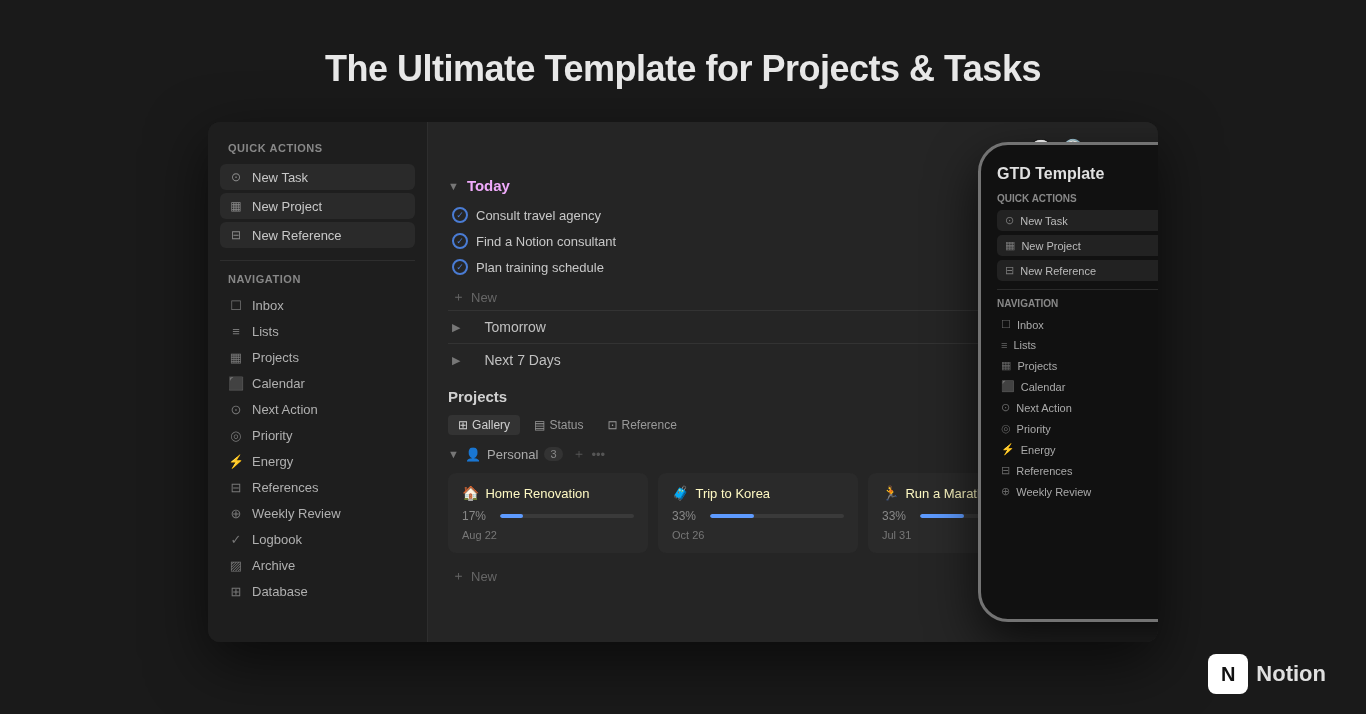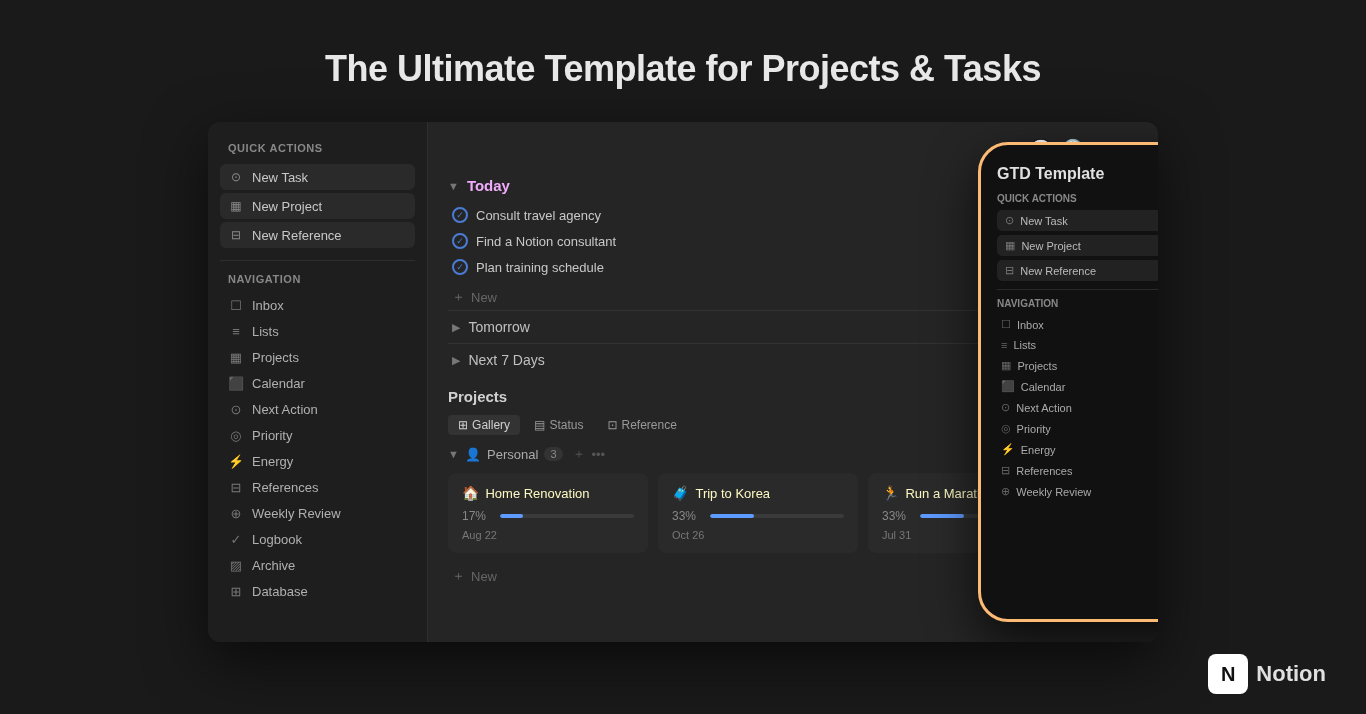--- a/index.html
+++ b/index.html
@@ -234,20 +234,21 @@
       align-items: center;
       gap: 8px;
       padding: 8px 4px;
       cursor: pointer;
       border-top: 1px solid #333;
     }
     .collapsed-title {
       color: #c0c0c0;
       font-size: 14px;
       font-weight: 500;
+      margin-left: 16px;
     }
 
     
     .projects-section {
       margin-top: 12px;
     }
     .projects-header {
       display: flex;
       align-items: center;
       gap: 8px;
@@ -353,21 +354,21 @@
 
     
     .phone-mockup {
       position: absolute;
       right: -80px;
       top: 20px;
       width: 260px;
       height: 480px;
       background: #111;
       border-radius: 30px;
-      border: 3px solid #fdba74;
+      border: 3px solid #737373;
       padding: 20px 16px 16px;
       overflow: hidden;
       box-shadow: 0 20px 50px rgba(0,0,0,0.7);
       z-index: 10;
     }
 
     .phone-title {
       color: #e0e0e0;
       font-size: 16px;
       font-weight: 700;

